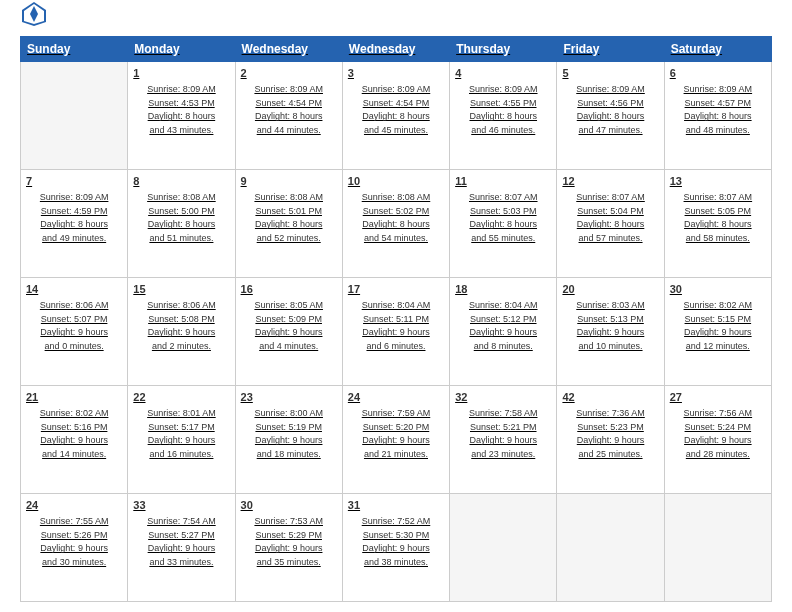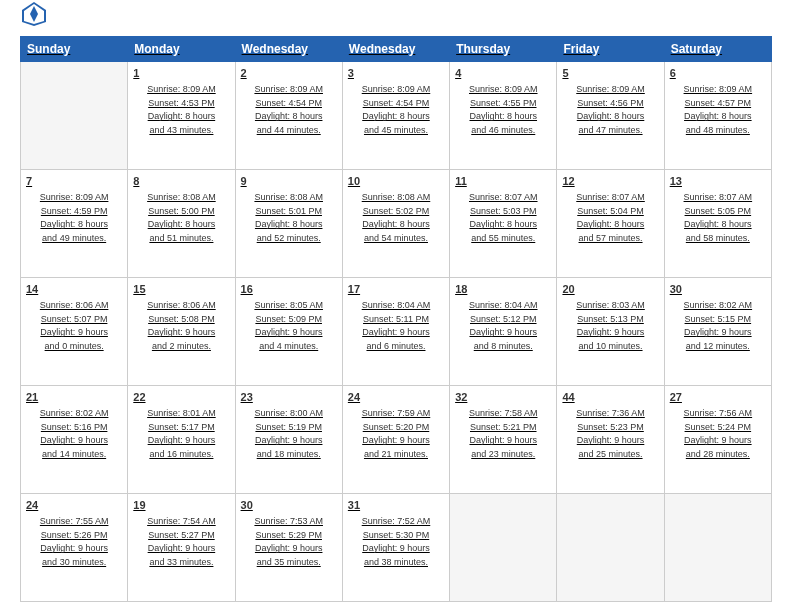--- a/index.html
+++ b/index.html
@@ -318,21 +318,21 @@
 and 21 minutes.</div>
           </td>
           <td>
             <span class="day-num">32</span>
             <div class="day-info" style="white-space: pre-line;">Sunrise: 7:58 AM
 Sunset: 5:21 PM
 Daylight: 9 hours
 and 23 minutes.</div>
           </td>
           <td>
-            <span class="day-num">44</span>
+            <span class="day-num">42</span>
             <div class="day-info" style="white-space: pre-line;">Sunrise: 7:36 AM
 Sunset: 5:23 PM
 Daylight: 9 hours
 and 25 minutes.</div>
           </td>
           <td>
             <span class="day-num">27</span>
             <div class="day-info" style="white-space: pre-line;">Sunrise: 7:56 AM
 Sunset: 5:24 PM
 Daylight: 9 hours
@@ -341,21 +341,21 @@
         </tr>
         <tr class="week-row">
           <td>
             <span class="day-num">24</span>
             <div class="day-info" style="white-space: pre-line;">Sunrise: 7:55 AM
 Sunset: 5:26 PM
 Daylight: 9 hours
 and 30 minutes.</div>
           </td>
           <td>
-            <span class="day-num">19</span>
+            <span class="day-num">33</span>
             <div class="day-info" style="white-space: pre-line;">Sunrise: 7:54 AM
 Sunset: 5:27 PM
 Daylight: 9 hours
 and 33 minutes.</div>
           </td>
           <td>
             <span class="day-num">30</span>
             <div class="day-info" style="white-space: pre-line;">Sunrise: 7:53 AM
 Sunset: 5:29 PM
 Daylight: 9 hours

